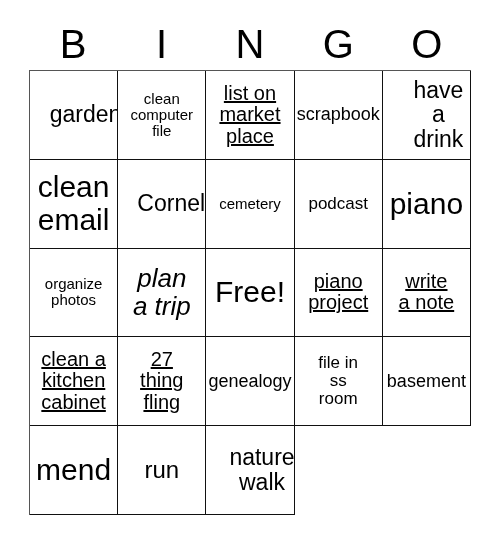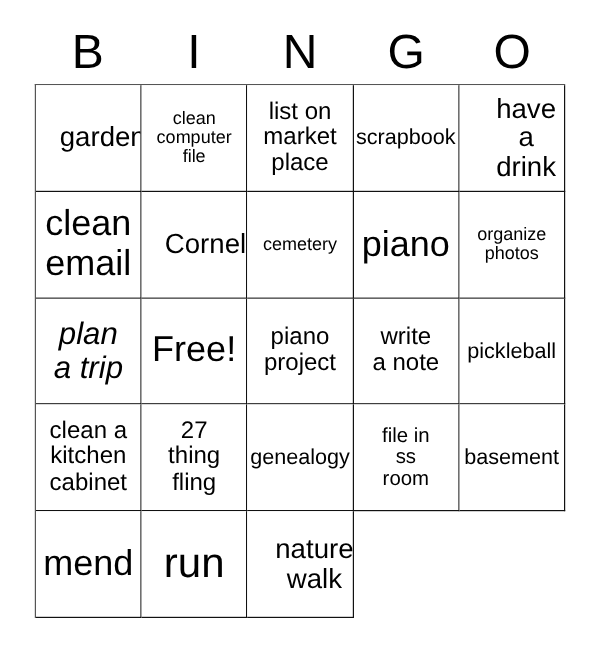--- a/index.html
+++ b/index.html
@@ -77,25 +77,25 @@
     width: 100%;
     line-height: 1.08;
     white-space: pre-line;
     word-break: normal;
   }
 
   
   .fs-xs  { font-size: 18px; }
   .fs-sm  { font-size: 15px; }
   .fs-md  { font-size: 17px; }
-  .fs-lg  { font-size: 20px; }
+  .fs-lg  { font-size: 20px; text-decoration: underline; }
   .fs-xl  { font-size: 23px; margin-left: 24px; }
   .fs-2xl { font-size: 26px; font-style: italic; }
   .fs-3xl { font-size: 30px; }
-  .fs-4xl { font-size: 35px; }
+  .fs-4xl { font-size: 24px; }
 </style>
 </head>
 <body>
 
 <div id="bingo-card">
 
   <div id="header-row">
     <div class="header-letter">B</div>
     <div class="header-letter">I</div>
     <div class="header-letter">N</div>
@@ -130,20 +130,23 @@
         <span class="cell-text fs-3xl">clean
 email</span>
       </div>
     <div class="cell">
         <span class="cell-text fs-xl">Cornell</span>
       </div>
     <div class="cell">
         <span class="cell-text fs-sm">cemetery</span>
       </div>
     <div class="cell">
+        <span class="cell-text fs-md">podcast</span>
+      </div>
+    <div class="cell">
         <span class="cell-text fs-3xl">piano</span>
       </div>
 
     <div class="cell">
         <span class="cell-text fs-sm">organize
 photos</span>
       </div>
     <div class="cell">
         <span class="cell-text fs-2xl">plan
 a trip</span>
@@ -153,23 +156,20 @@
       </div>
     <div class="cell">
         <span class="cell-text fs-lg">piano
 project</span>
       </div>
     <div class="cell">
         <span class="cell-text fs-lg">write
 a note</span>
       </div>
 
-    <div class="cell">
-        <span class="cell-text fs-xs">pickleball</span>
-      </div>
     <div class="cell">
         <span class="cell-text fs-lg">clean a
 kitchen
 cabinet</span>
       </div>
     <div class="cell">
         <span class="cell-text fs-lg">27
 thing
 fling</span>
       </div>

